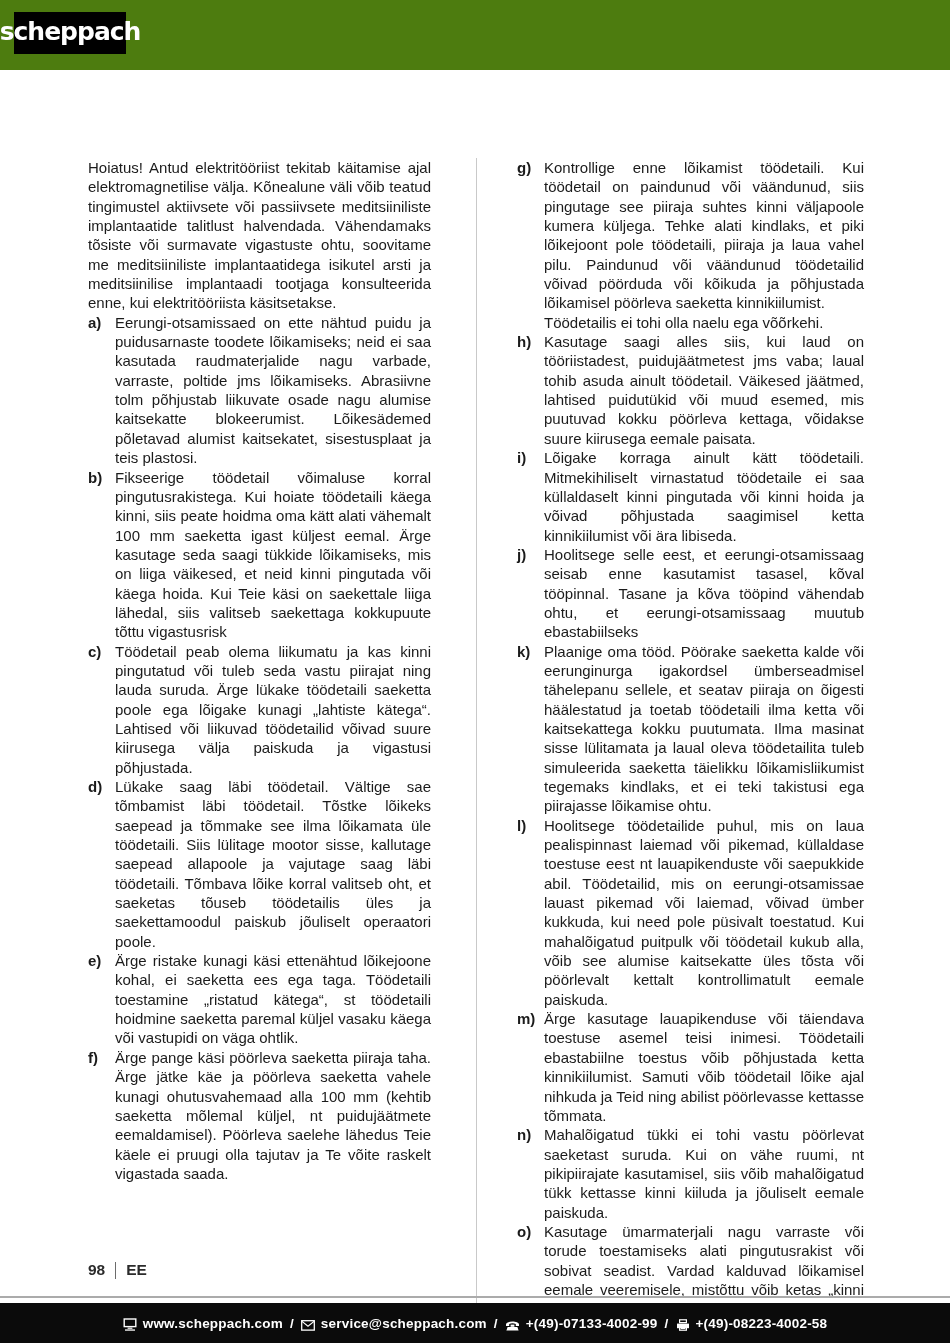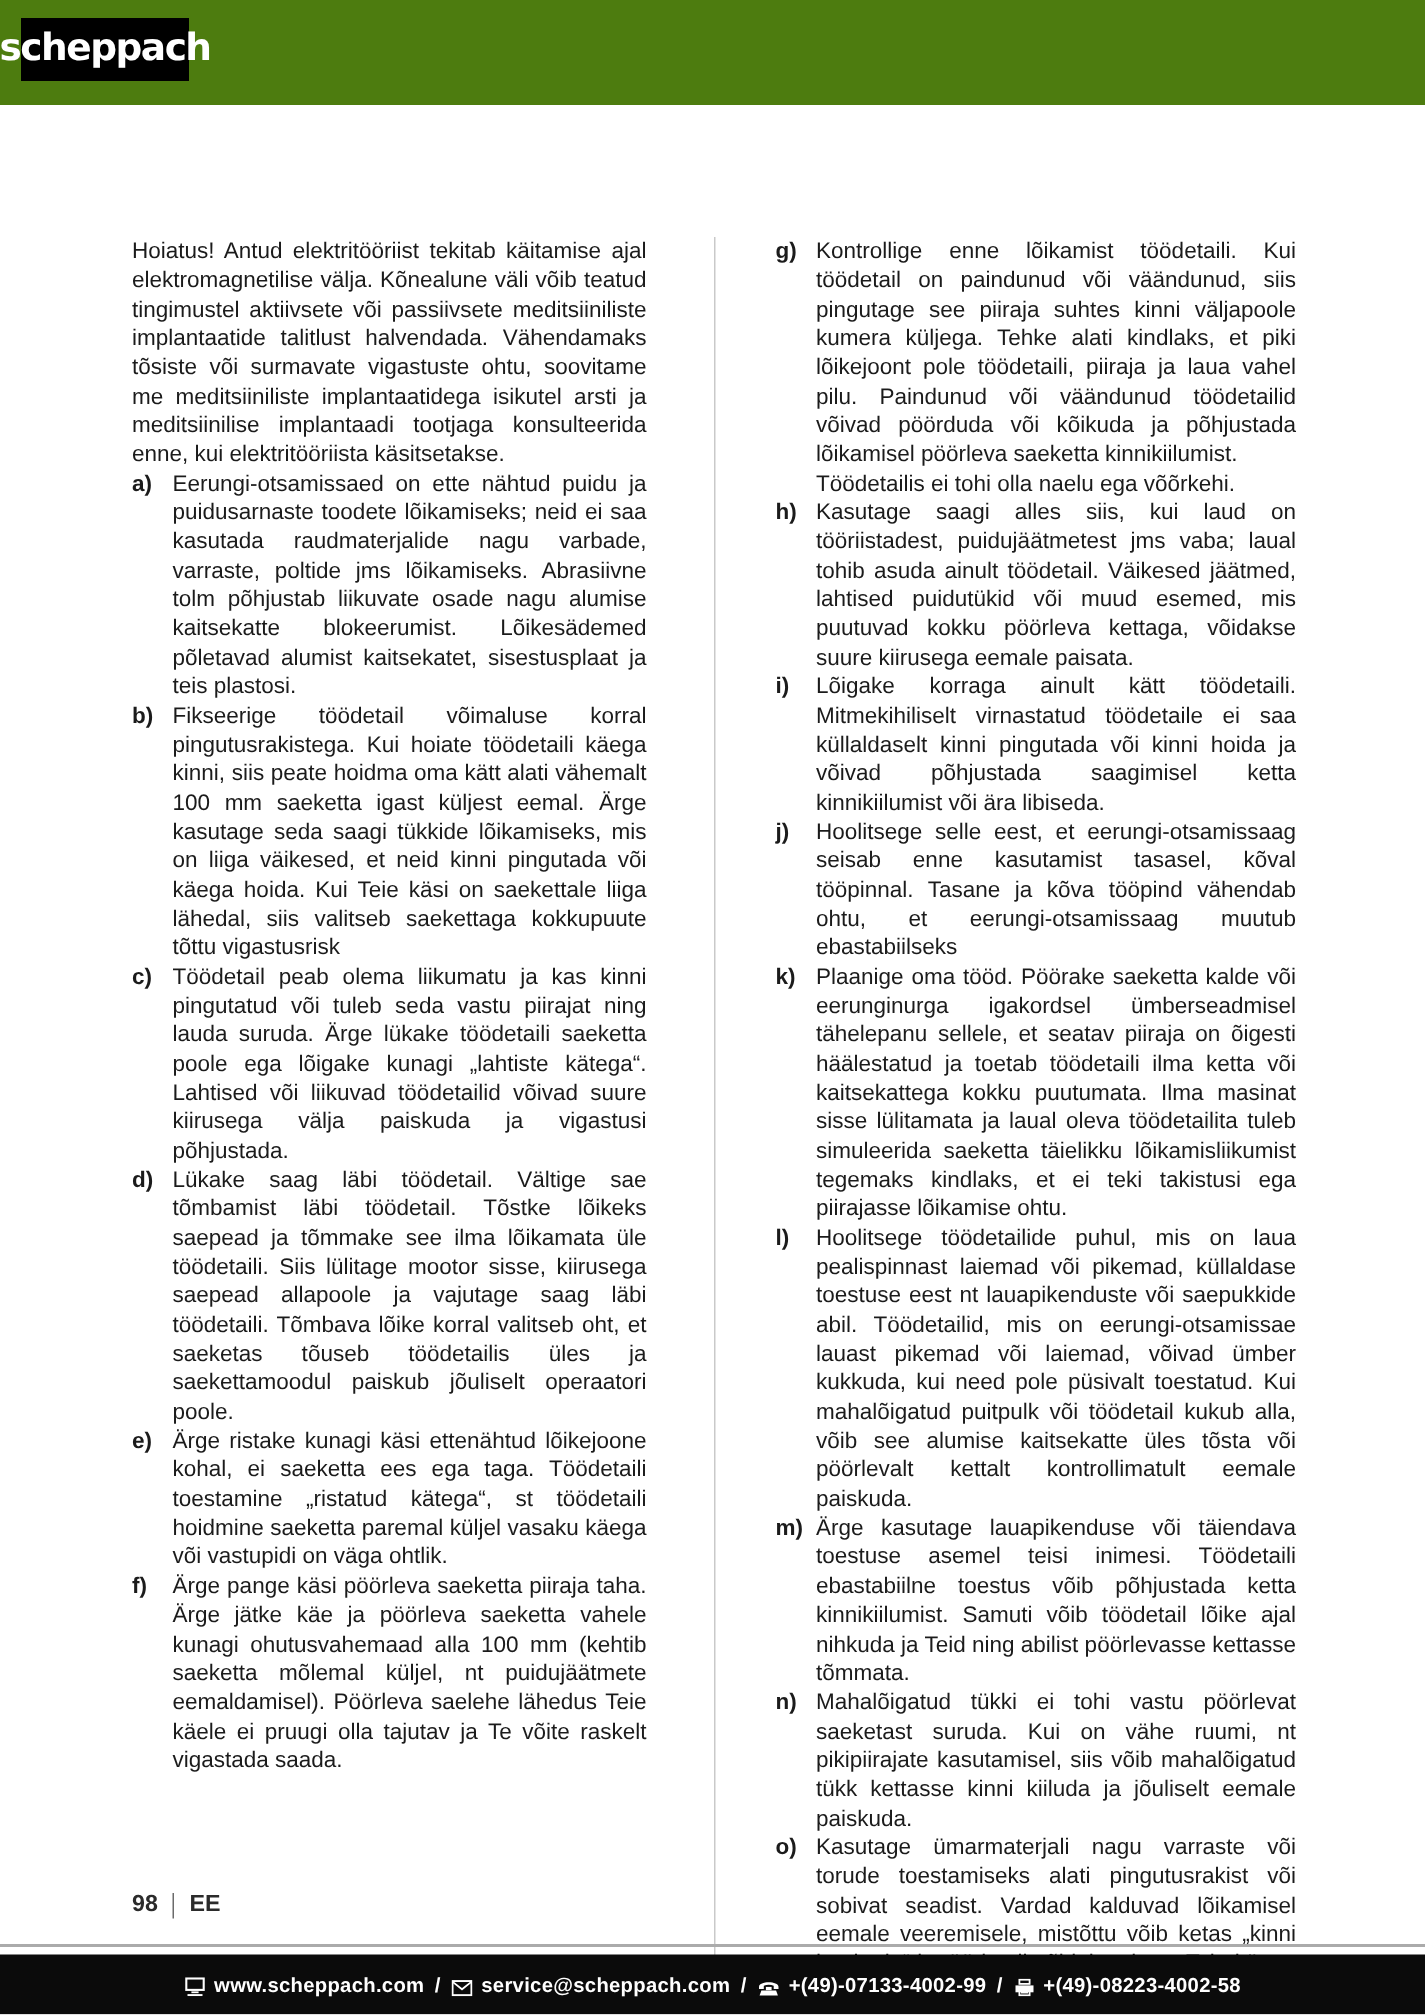--- a/index.html
+++ b/index.html
@@ -66,21 +66,21 @@
           <div class="item">
             <span class="item-label">b)</span>
             <div class="item-body"><b>Fikseerige töödetail võimaluse korral pingutusrakistega. Kui hoiate töödetaili käega kinni, siis peate hoidma oma kätt alati vähemalt 100 mm saeketta igast küljest eemal. Ärge kasutage seda saagi tükkide lõikamiseks, mis on liiga väikesed, et neid kinni pingutada või käega hoida. </b>Kui Teie käsi on saekettale liiga lähedal, siis valitseb saekettaga kokkupuute tõttu vigastusrisk</div>
           </div>
           <div class="item">
             <span class="item-label">c)</span>
             <div class="item-body"><b>Töödetail peab olema liikumatu ja kas kinni pingutatud või tuleb seda vastu piirajat ning lauda suruda. Ärge lükake töödetaili saeketta poole ega lõigake kunagi „lahtiste kätega“. </b>Lahtised või liikuvad töödetailid võivad suure kiirusega välja paiskuda ja vigastusi põhjustada.</div>
           </div>
           <div class="item">
             <span class="item-label">d)</span>
-            <div class="item-body"><b>Lükake saag läbi töödetail. Vältige sae tõmbamist läbi töödetail. Tõstke lõikeks saepead ja tõmmake see ilma lõikamata üle töödetaili. Siis lülitage mootor sisse, kiirusega saepead allapoole ja vajutage saag läbi töödetaili. </b>Tõmbava lõike korral valitseb oht, et saeketas tõuseb töödetailis üles ja saekettamoodul paiskub jõuliselt operaatori poole.</div>
+            <div class="item-body"><b>Lükake saag läbi töödetail. Vältige sae tõmbamist läbi töödetail. Tõstke lõikeks saepead ja tõmmake see ilma lõikamata üle töödetaili. Siis lülitage mootor sisse, kallutage saepead allapoole ja vajutage saag läbi töödetaili. </b>Tõmbava lõike korral valitseb oht, et saeketas tõuseb töödetailis üles ja saekettamoodul paiskub jõuliselt operaatori poole.</div>
           </div>
           <div class="item">
             <span class="item-label">e)</span>
             <div class="item-body"><b>Ärge ristake kunagi käsi ettenähtud lõikejoone kohal, ei saeketta ees ega taga. </b>Töödetaili toestamine „ristatud kätega“, st töödetaili hoidmine saeketta paremal küljel vasaku käega või vastupidi on väga ohtlik.</div>
           </div>
           <div class="item">
             <span class="item-label">f)</span>
             <div class="item-body"><b>Ärge pange käsi pöörleva saeketta piiraja taha. Ärge jätke käe ja pöörleva saeketta vahele kunagi ohutusvahemaad alla 100 mm (kehtib saeketta mõlemal küljel, nt puidujäätmete eemaldamisel). </b>Pöörleva saelehe lähedus Teie käele ei pruugi olla tajutav ja Te võite raskelt vigastada saada.</div>
           </div>
         </div>

